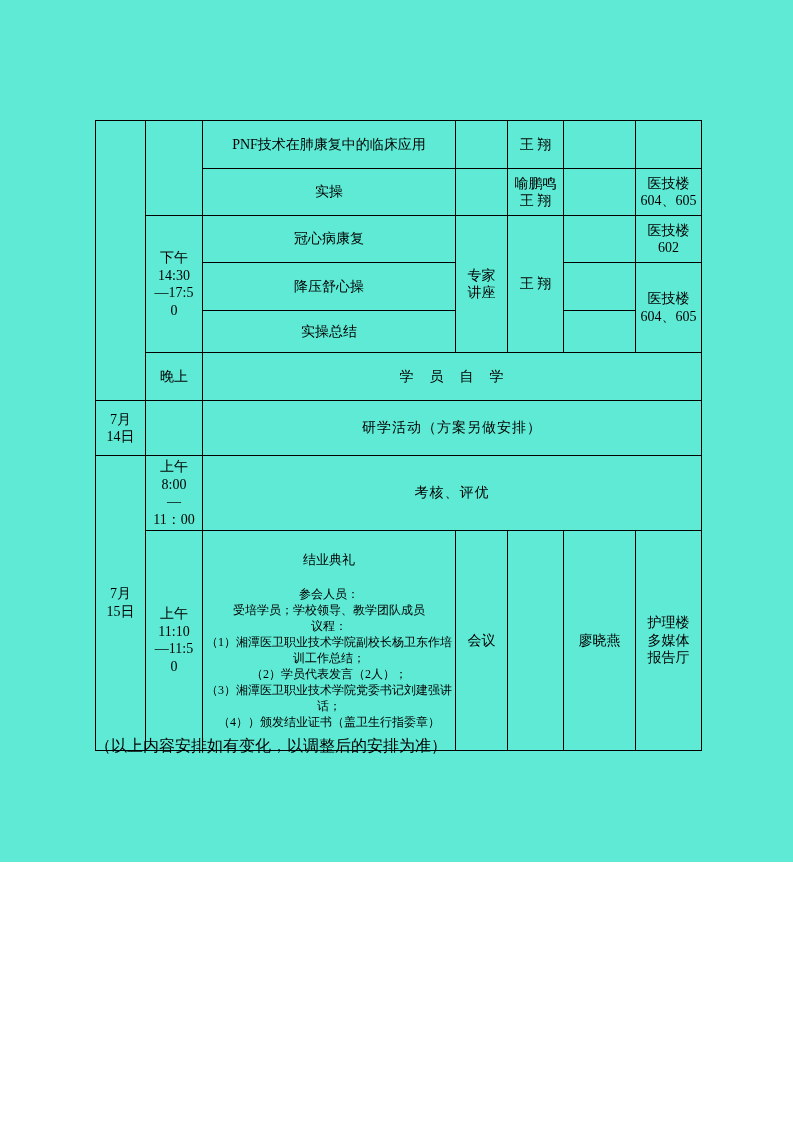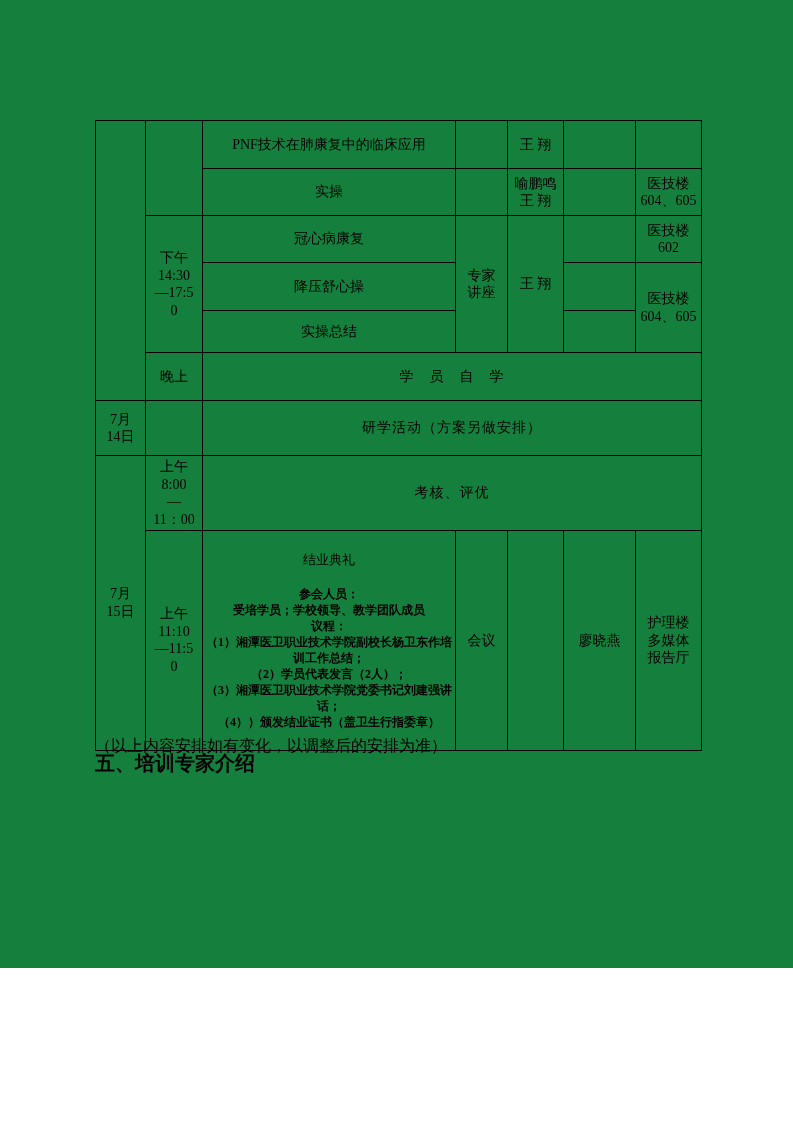--- a/index.html
+++ b/index.html
@@ -1,33 +1,33 @@
 <!DOCTYPE html>
 <html><head>
 <meta charset="utf-8">
 <style>
   * { margin:0; padding:0; box-sizing:border-box; }
   html,body { background:#ffffff; }
   body { font-family:"Liberation Serif","DejaVu Serif",serif; color:#000; }
-  .page { position:relative; width:793px; height:968px; background:#15803d; overflow:hidden; }
+  .page { position:relative; width:793px; height:862px; background:#5eead4; overflow:hidden; }
 
   table.schedule { position:absolute; left:95px; top:120px; width:606px;
     border-collapse:collapse; table-layout:fixed; }
   table.schedule td { border:1px solid #000; font-size:14px; text-align:center;
     vertical-align:middle; white-space:pre-line; padding:2px; line-height:1.25; color:#000; }
   td.content { text-align:left; padding-left:6px; }
   td.timecell { font-size:13px; line-height:15px; }
   td.datecell { font-size:13px; line-height:15px; }
   td.namecell { font-size:13px; line-height:17px; }
   td.loccell { font-size:13px; line-height:18px; }
   td.formcell { font-size:13px; line-height:17px; }
   td.wide { text-align:center; font-size:14px; letter-spacing:1px; }
   td.ceremony { vertical-align:top; text-align:left; padding:4px 5px;margin-top:16px; }
   .ceremony-title { text-align:center; font-size:13px; line-height:18px; }
-  .ceremony-details { font-size:12px; line-height:16px; white-space:pre-line;font-weight:bold; }
+  .ceremony-details { font-size:12px; line-height:16px; white-space:pre-line; }
 
   tr.r1{height:48px;} tr.r2{height:47px;} tr.r3{height:47px;}
   tr.r4{height:48px;} tr.r5{height:42px;} tr.r6{height:48px;}
   tr.r7{height:55px;} tr.r8{height:73px;} tr.r9{height:162px;}
 
   .note { position:absolute; left:95px; top:736px; width:606px; font-size:16px; }
   .heading { position:absolute; left:95px; top:750px; width:606px;
     font-family:"Liberation Sans","DejaVu Sans",sans-serif; font-weight:bold; font-size:20px; }
   .para { position:absolute; left:95px; top:790px; width:606px; font-size:21px;
     line-height:43px; text-align:justify; text-indent:2em; }
@@ -129,17 +129,16 @@
         <td class="namecell">廖晓燕</td>
         <td class="loccell">护理楼
 多媒体
 报告厅</td>
       </tr>
     </tbody>
   </table>
 
   <p class="note">（以上内容安排如有变化，以调整后的安排为准）</p>
 
-  <h2 class="heading">五、培训专家介绍</h2>
 
 
 
 </div>
 
 </body></html>

